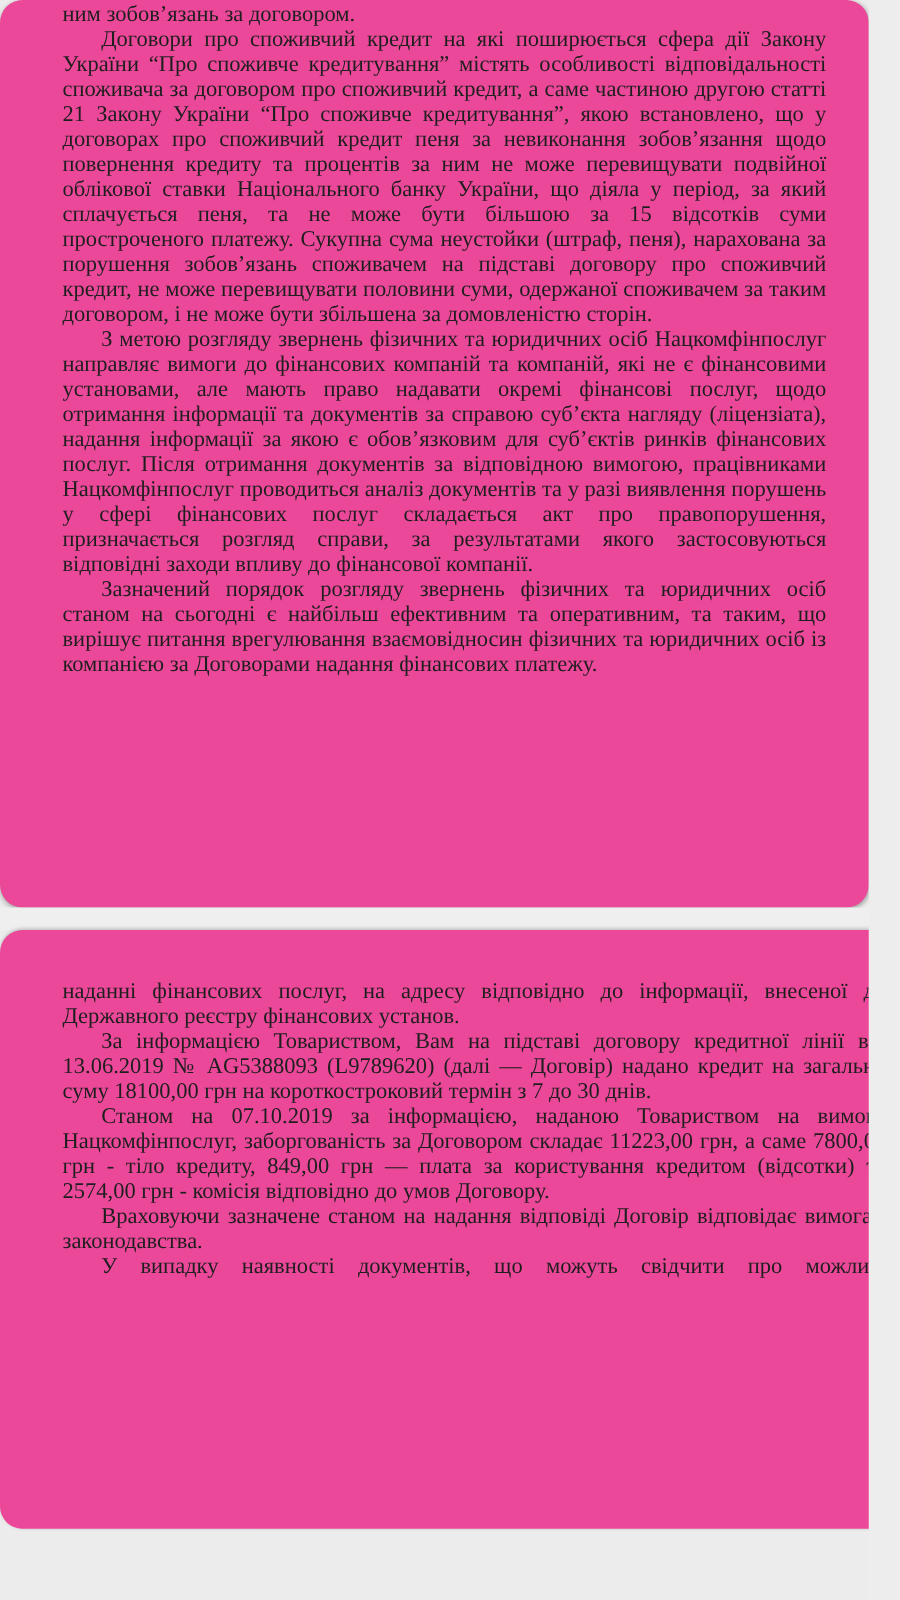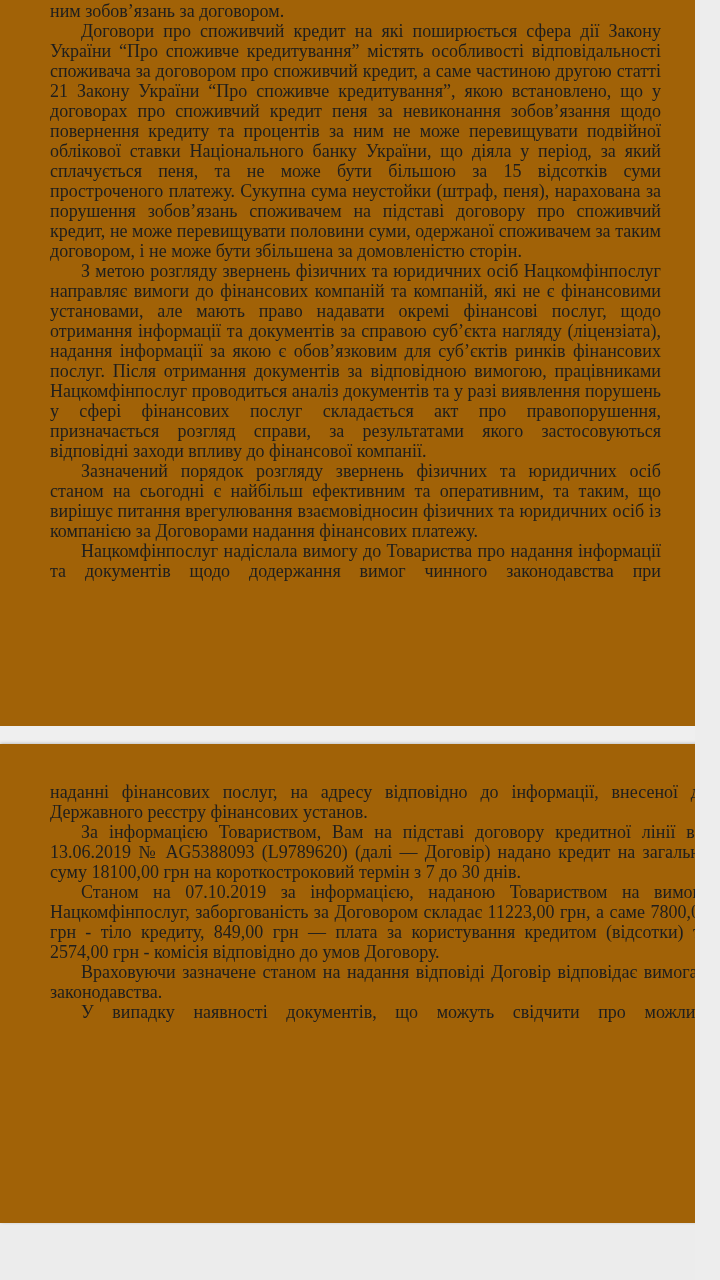--- a/index.html
+++ b/index.html
@@ -15,22 +15,23 @@
     font-family: "Liberation Serif", "DejaVu Serif", serif;
   }
   .viewer {
     position: absolute;
     inset: 0;
   }
   .page {
     position: absolute;
     left: 0;
     width: 695px;
-    background: #a16207;
+    background: #ec4899;
     overflow: hidden;
+    border-radius: 18px;
   }
   .page-1 {
     top: 0;
     height: 726px;
     box-shadow: 0 2px 4px rgba(0,0,0,0.28), 2px 0 3px rgba(0,0,0,0.07);
   }
   .page-2 {
     top: 744px;
     height: 479px;
     box-shadow: 0 -1px 3px rgba(0,0,0,0.15), 2px 0 3px rgba(0,0,0,0.07);
@@ -79,21 +80,20 @@
 </head>
 <body>
 
 <div class="viewer">
   <div class="page page-1">
     <div class="page-text">
         <p>ним зобов’язань за договором.</p>
         <p class="indent">Договори про споживчий кредит на які поширюється сфера дії Закону України “Про споживче кредитування” містять особливості відповідальності споживача за договором про споживчий кредит, а саме частиною другою статті 21 Закону України “Про споживче кредитування”, якою встановлено, що у договорах про споживчий кредит пеня за невиконання зобов’язання щодо повернення кредиту та процентів за ним не може перевищувати подвійної облікової ставки Національного банку України, що діяла у період, за який сплачується пеня, та не може бути більшою за 15 відсотків суми простроченого платежу. Сукупна сума неустойки (штраф, пеня), нарахована за порушення зобов’язань споживачем на підставі договору про споживчий кредит, не може перевищувати половини суми, одержаної споживачем за таким договором, і не може бути збільшена за домовленістю сторін.</p>
         <p class="indent">З метою розгляду звернень фізичних та юридичних осіб Нацкомфінпослуг направляє вимоги до фінансових компаній та компаній, які не є фінансовими установами, але мають право надавати окремі фінансові послуг, щодо отримання інформації та документів за справою суб’єкта нагляду (ліцензіата), надання інформації за якою є обов’язковим для суб’єктів ринків фінансових послуг. Після отримання документів за відповідною вимогою, працівниками Нацкомфінпослуг проводиться аналіз документів та у разі виявлення порушень у сфері фінансових послуг складається акт про правопорушення, призначається розгляд справи, за результатами якого застосовуються відповідні заходи впливу до фінансової компанії.</p>
         <p class="indent">Зазначений порядок розгляду звернень фізичних та юридичних осіб станом на сьогодні є найбільш ефективним та оперативним, та таким, що вирішує питання врегулювання взаємовідносин фізичних та юридичних осіб із компанією за Договорами надання фінансових платежу.</p>
-        <p class="indent cut">Нацкомфінпослуг надіслала вимогу до Товариства про надання інформації та документів щодо додержання вимог чинного законодавства при</p>
       </div>
   </div>
   <div class="page-gap"></div>
   <div class="page page-2">
     <div class="page-text">
         <p>наданні фінансових послуг, на адресу відповідно до інформації, внесеної до Державного реєстру фінансових установ.</p>
         <p class="indent">За інформацією Товариством, Вам на підставі договору кредитної лінії від 13.06.2019 № AG5388093 (L9789620) (далі — Договір) надано кредит на загальну суму 18100,00 грн на короткостроковий термін з 7 до 30 днів.</p>
         <p class="indent">Станом на 07.10.2019 за інформацією, наданою Товариством на вимогу Нацкомфінпослуг,  заборгованість за Договором складає 11223,00 грн, а саме 7800,00  грн - тіло кредиту, 849,00 грн — плата за користування кредитом (відсотки) та  2574,00 грн  - комісія відповідно до умов Договору.</p>
         <p class="indent">Враховуючи зазначене станом на надання відповіді Договір відповідає вимогам законодавства.</p>
         <p class="indent cut">У випадку наявності документів, що можуть свідчити про можливі</p>

